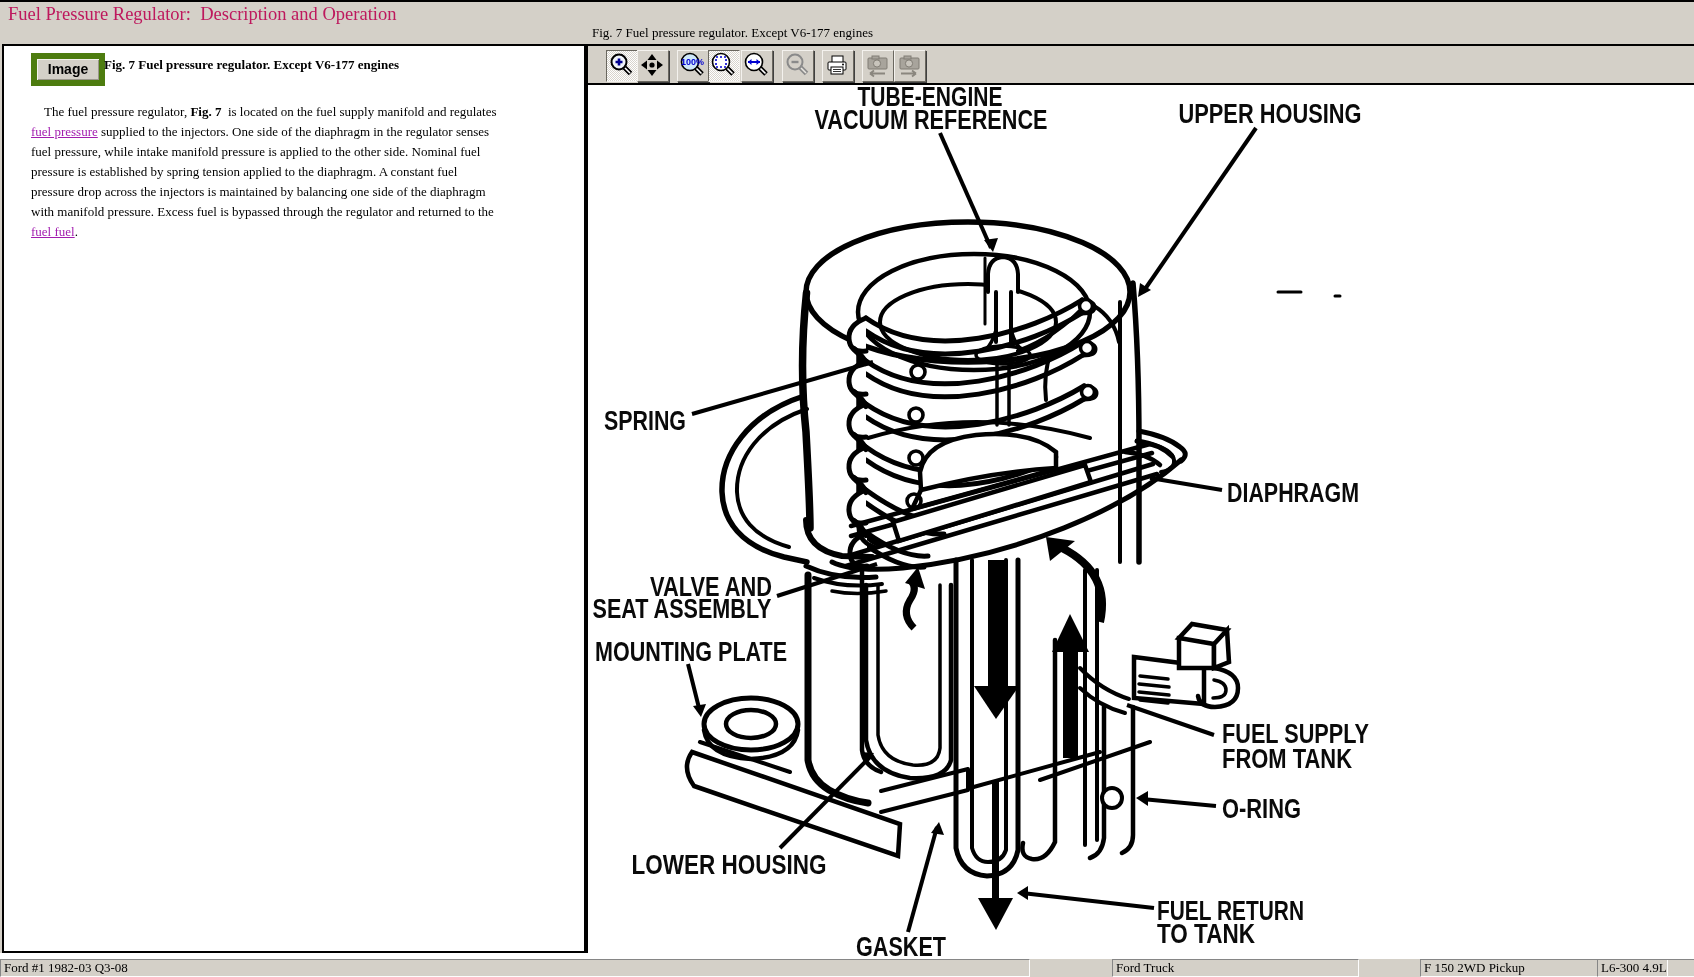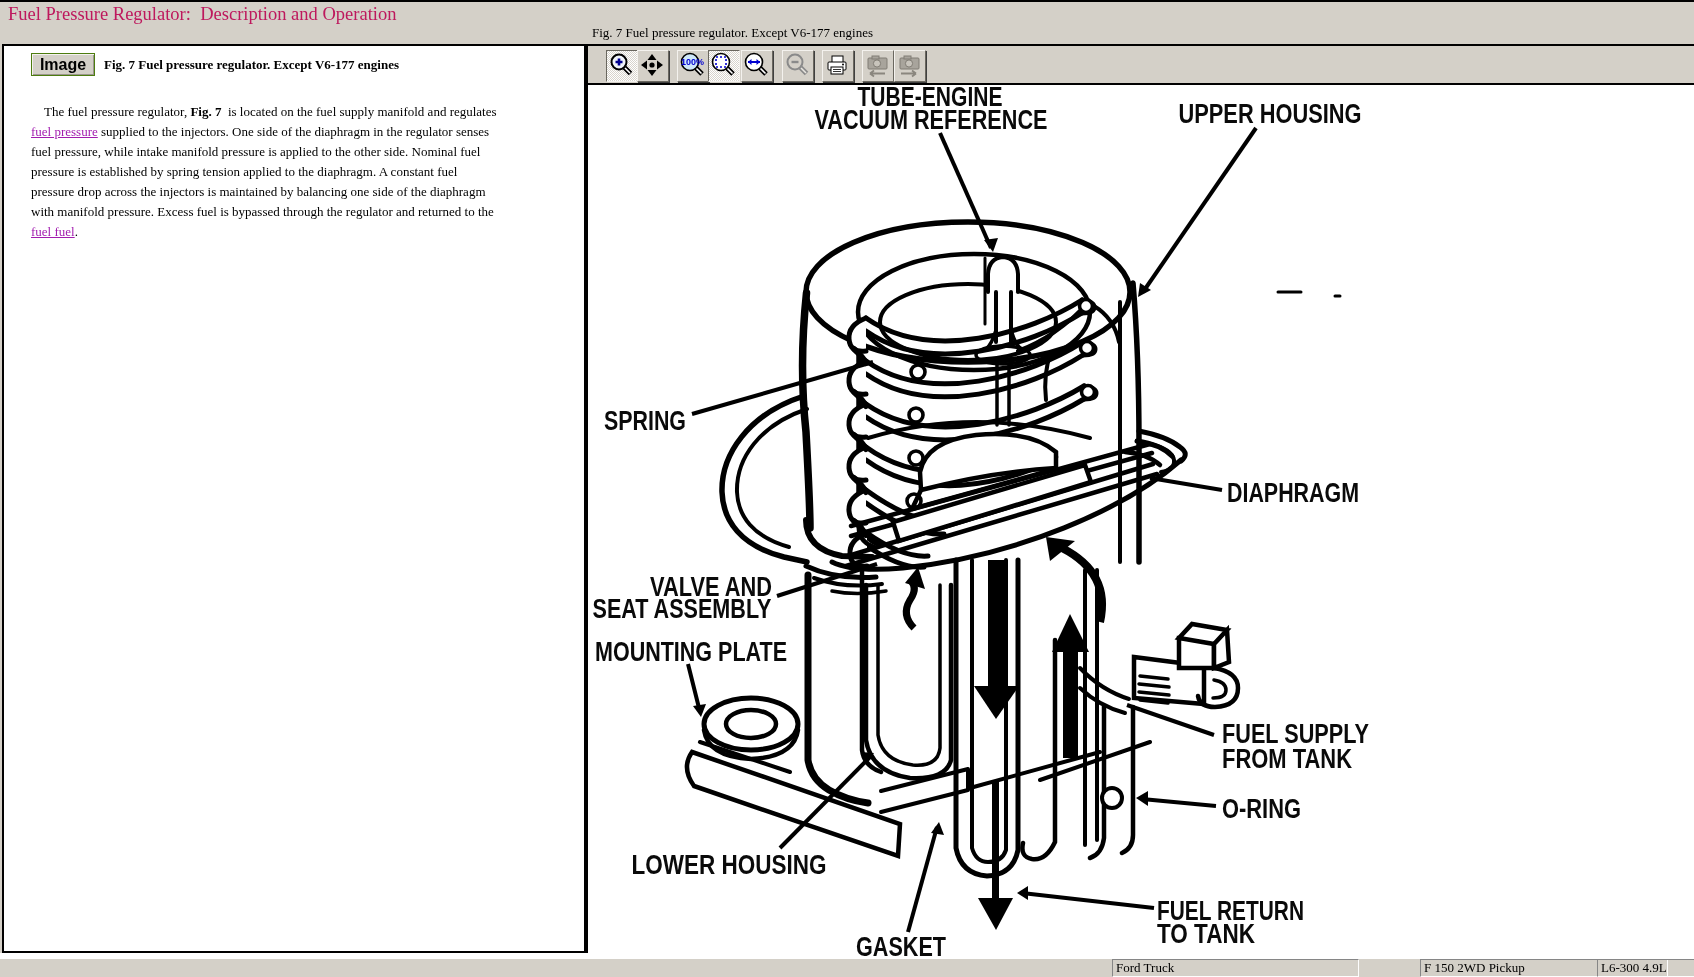--- a/index.html
+++ b/index.html
@@ -1,21 +1,21 @@
 <!DOCTYPE html>
 <html><head>
 <meta charset="utf-8">
 <style>
 html,body{margin:0;padding:0;width:1694px;height:977px;background:#d4d0c8;overflow:hidden;position:relative;font-family:"Liberation Serif",serif;}
 .abs{position:absolute;}
 #titlebar{left:0;top:0;width:1694px;height:44px;background:#d4d0c8;border-top:2px solid #000;}
 #title{left:8px;top:4px;font-size:18.5px;color:#be185d;}
 #rcaption{left:592px;top:25px;font-size:13px;color:#000;}
 #leftpanel{left:2px;top:44px;width:580px;height:905px;background:#fff;border:2px solid #000;}
-#imgbtn{left:27px;top:7px;width:62px;height:21px;background:#d4d0c8;border:1px solid #4d7c0f;box-shadow:inset 1px 1px 0 #f4f2ee, inset -1px -1px 0 #9a968c;text-align:center;font-family:"Liberation Sans",sans-serif;font-weight:bold;font-size:16px;line-height:21px;}
+#imgbtn{left:27px;top:7px;width:62px;height:21px;background:#d4d0c8;border:6px solid #4d7c0f;box-shadow:inset 1px 1px 0 #f4f2ee, inset -1px -1px 0 #9a968c;text-align:center;font-family:"Liberation Sans",sans-serif;font-weight:bold;font-size:14px;line-height:21px;}
 #lcaption{left:100px;top:11px;font-size:13px;font-weight:bold;}
 #para{left:27px;top:56px;width:548px;font-size:13px;line-height:20px;color:#000;}
 #para a{color:#a21caf;}
 #rightpanel{left:586px;top:44px;width:1108px;height:912px;background:#fff;border-top:2px solid #000;border-left:2px solid #000;}
 #toolbar{left:0px;top:0px;width:1106px;height:37px;background:#d4d0c8;border-bottom:2px solid #000;}
 .tbtn{position:absolute;top:4px;width:30px;height:30px;background:#d4d0c8;border:1px solid;border-color:#f4f2ee #6a675f #6a675f #f4f2ee;box-shadow:1px 1px 0 #404040;margin-left:6px;}
 .tbtn.pressed{border-color:#6a675f #f4f2ee #f4f2ee #6a675f;box-shadow:none;background-image:conic-gradient(#fff 25%,#d8d4cc 0 50%,#fff 0 75%,#d8d4cc 0);background-size:2px 2px;}
 .tbtn svg{position:absolute;left:1px;top:1px;}
 #statusstrip{left:0;top:953px;width:1694px;height:6px;background:#fff;border-bottom:1px solid #808080;}
 #statusbar{left:0;top:959px;width:1694px;height:18px;background:#d4d0c8;font-size:13px;}
@@ -279,17 +279,18 @@
     <text x="1222" y="818" textLength="79" lengthAdjust="spacingAndGlyphs">O-RING</text>
     <text x="729" y="874" text-anchor="middle" textLength="195" lengthAdjust="spacingAndGlyphs">LOWER HOUSING</text>
     <text x="901" y="956" text-anchor="middle" textLength="90" lengthAdjust="spacingAndGlyphs">GASKET</text>
     <text x="1157" y="920" textLength="147" lengthAdjust="spacingAndGlyphs">FUEL RETURN</text>
     <text x="1157" y="943" textLength="98" lengthAdjust="spacingAndGlyphs">TO TANK</text>
   </g>
   </svg>
 
 <div class="abs" id="statusstrip"></div>
 <div class="abs" id="statusbar">
+  <div class="seg" style="left:0px;width:1025px;">Ford #1 1982-03 Q3-08</div>
   <div class="seg" style="left:1077px;width:49px;margin-top:38px;">87</div>
   <div class="seg" style="left:1097px;width:242px;margin-left:15px;">Ford Truck</div>
   <div class="seg" style="left:1395px;width:243px;margin-left:25px;">F 150 2WD Pickup</div>
   <div class="seg" style="left:1597px;width:95px;">L6-300 4.9L</div>
 </div>
 
 </body></html>

